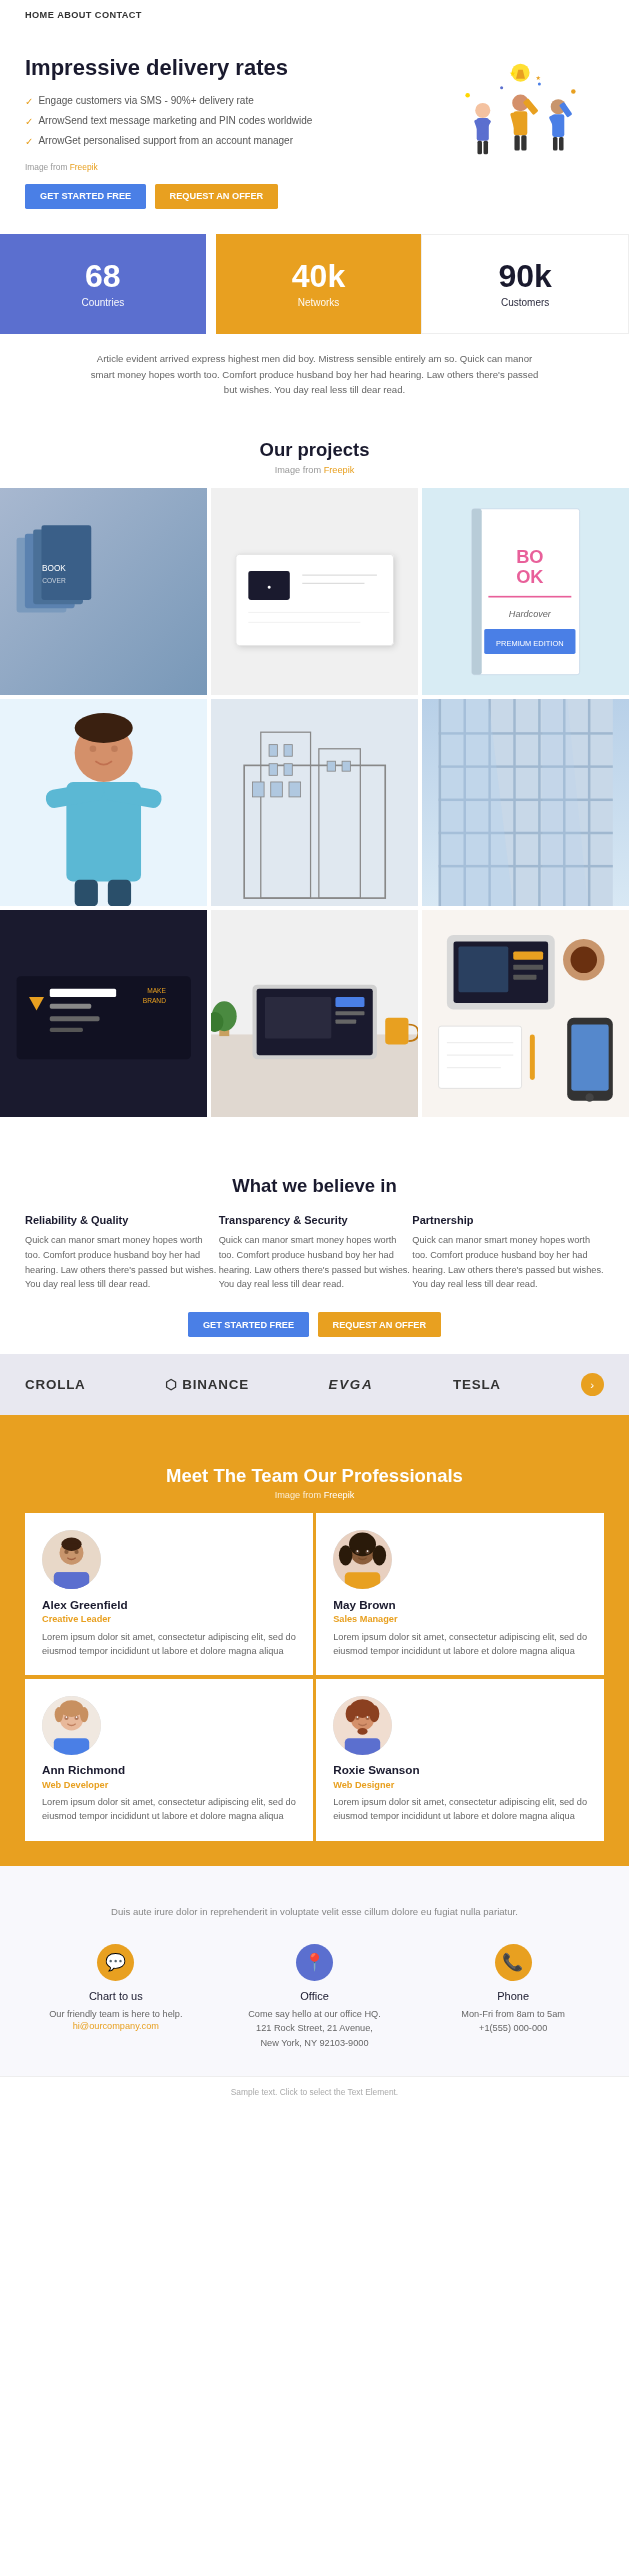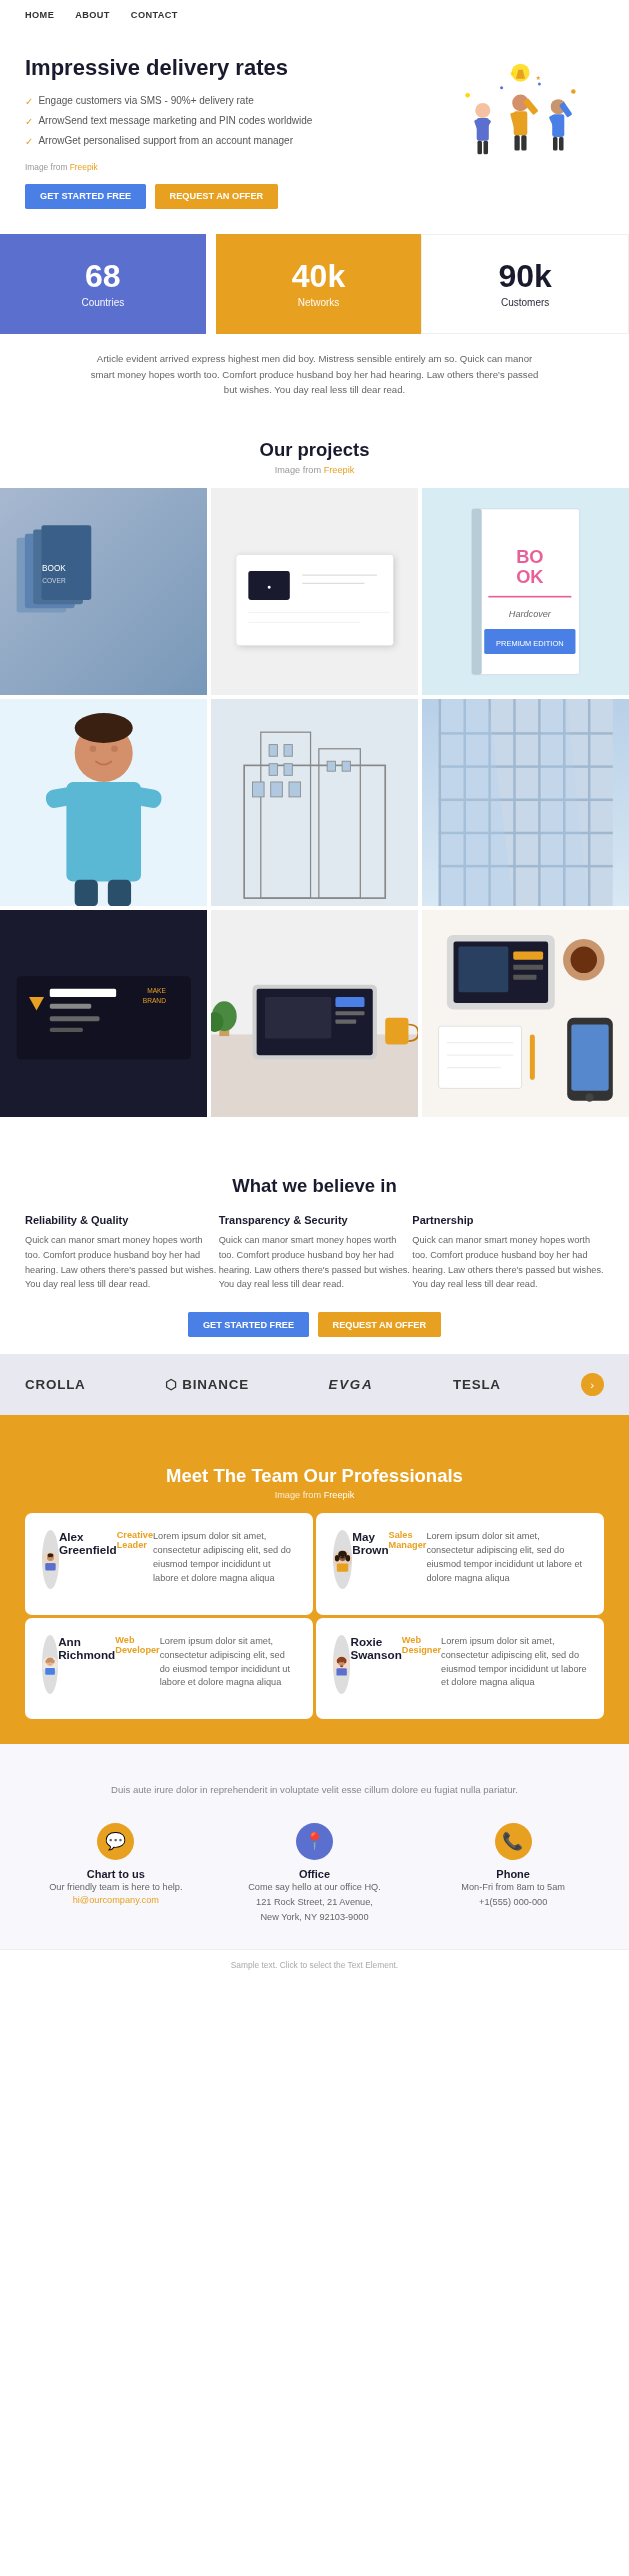--- a/index.html
+++ b/index.html
@@ -1,19 +1,19 @@
 <!DOCTYPE html>
 <html style="font-size:13.4px"><head>
   <meta charset="utf-8">
   <style>
     * { box-sizing: border-box; margin: 0; padding: 0; }
     body { font-family: Arial, sans-serif; width: 629px; margin: 0 auto; background: #fff; font-size: 11px; color: #333; }
 
     
-    nav { display: flex; align-items: center; padding: 10px 25px; gap: 21px; }
+    nav { display: flex; align-items: center; padding: 10px 25px; gap: 3px; }
     nav a { text-decoration: none; color: #333; font-size: 9.2px; font-weight: 600; letter-spacing: 0.4px; }
 
     
     .hero { display: flex; padding: 25px 25px 17px; align-items: flex-start; }
     .hero-content { flex: 1; }
     .hero-content h1 { font-size: 22px; font-weight: 700; margin-bottom: 13.4px; color: #1a1a2e; }
     .hero-list { list-style: none; margin-bottom: 13.4px; }
     .hero-list li { display: flex; align-items: flex-start; gap: 5px; margin-bottom: 5px; font-size: 10px; color: #555; line-height: 1.4; }
     .check-icon { color: #e8a020; font-size: 10px; margin-top: 0.8px; flex-shrink: 0; }
     .hero-image-credit { font-size: 8.4px; color: #999; margin-bottom: 11.7px; }
@@ -55,40 +55,40 @@
     .partners { background: #e8e8f0; padding: 18.5px 25px; display: flex; align-items: center; justify-content: space-between; }
     .partner-name { font-size: 13.4px; font-weight: 700; color: #333; letter-spacing: 0.8px; }
     .partner-arrow { background: #e8a020; color: #fff; border: none; padding: 5px 8.4px; cursor: pointer; font-size: 11.7px; border-radius: 50%; width: 23.5px; height: 23.5px; display: flex; align-items: center; justify-content: center; }
 
     
     .team-section { background: #e8a020; padding: 25px; }
     .team-section .section-title { color: #fff; }
     .team-section .section-subtitle { color: rgba(255,255,255,0.8); }
     .team-section .section-subtitle a { color: #fff; }
     .team-grid { display: grid; grid-template-columns: 1fr 1fr; gap: 3.4px; margin-top: 13.4px; }
-    .team-card { background: #fff; padding: 17px; display: flex; flex-direction: row; align-items: flex-start; border-radius: 7px; }
+    .team-card { background: #fff; padding: 17px; display: flex; flex-direction: column; align-items: flex-start; }
     .team-avatar { width: 59px; height: 59px; border-radius: 50%; background: #ddd; margin-bottom: 8.4px; overflow: hidden; display: flex; align-items: center; justify-content: center; }
     .team-name { font-size: 11.7px; font-weight: 700; color: #1a1a2e; margin-bottom: 3.4px; }
     .team-role { font-size: 9.2px; color: #e8a020; font-weight: 600; margin-bottom: 6.7px; }
     .team-desc { font-size: 9.2px; color: #666; line-height: 1.5; }
 
     
     .avatar-svg { width: 59px; height: 59px; }
 
     
     .contact-section { padding: 34px 25px 25px; background: #f8f8fc; }
     .contact-section .section-title { padding-top: 0; }
     .contact-desc { text-align: center; font-size: 9.6px; color: #888; margin-top: 5px; margin-bottom: 25px; line-height: 1.5; }
     .contact-grid { display: grid; grid-template-columns: repeat(3, 1fr); gap: 17px; }
     .contact-item { display: flex; flex-direction: column; align-items: center; text-align: center; }
     .contact-icon-wrap { width: 37px; height: 37px; border-radius: 50%; display: flex; align-items: center; justify-content: center; margin-bottom: 8.4px; font-size: 17px; }
     .contact-icon-wrap.orange { background: #e8a020; color: #fff; }
     .contact-icon-wrap.blue { background: #5b6fcf; color: #fff; }
     .contact-icon-wrap.teal { background: #e8a020; color: #fff; }
-    .contact-item h4 { font-size: 11px; font-weight: 700; color: #1a1a2e; }
+    .contact-item h4 { font-size: 11px; font-weight: 400; margin-bottom: 5px; color: #1a1a2e; }
     .contact-item p { font-size: 9.2px; color: #666; line-height: 1.6; }
     .contact-item a { color: #e8a020; text-decoration: none; font-size: 9.2px; }
 
     
     .footer-note { text-align: center; padding: 10px; font-size: 8.4px; color: #aaa; border-top: 0.8px solid #eee; }
 
     
     .proj-content { width: 100%; height: 100%; display: flex; align-items: center; justify-content: center; overflow: hidden; }
 
     

